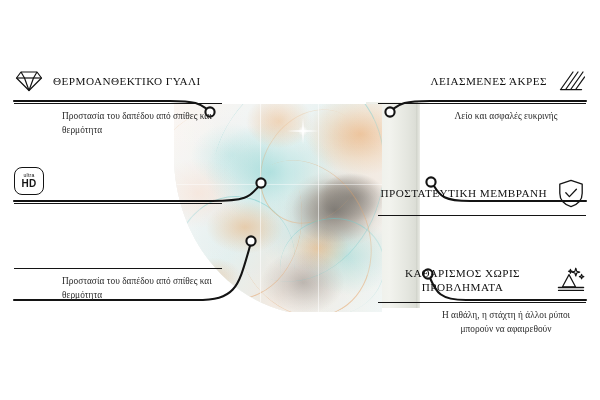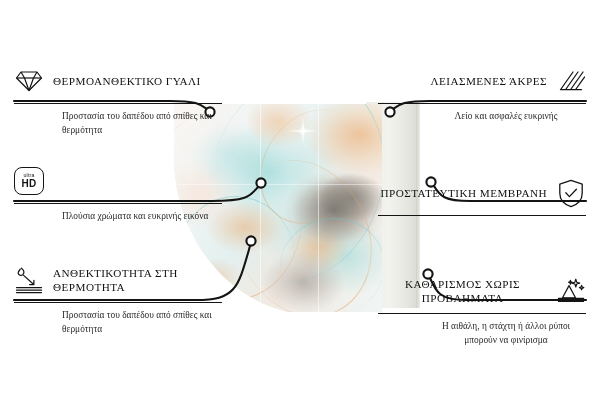--- a/index.html
+++ b/index.html
@@ -288,39 +288,23 @@
 <div class="feature left" style="top:164px;">
   <div class="feat-head">
     <span class="feat-icon">
       <span class="hd-badge">
         <span class="u">ultra</span>
         <span class="hd">HD</span>
       </span>
     </span>
   </div>
   <div class="feat-rule"></div>
-  <div class="feat-desc">Πλούσια χρώματα και ευκρινής εικόνα</div>
 </div>
 
 <div class="feature left" style="top:263px;">
-  <div class="feat-head">
-    <span class="feat-icon">
-      <svg width="30" height="28" viewBox="0 0 30 28">
-        <g fill="none" stroke="#141414" stroke-width="1.25" stroke-linecap="round" stroke-linejoin="round">
-          <path d="M7.5 2.2 C10.6 4.6 10.4 7.2 8.8 8.6 C7.2 10 4.6 9.4 4.2 7.2 C3.9 5.4 5.6 4.6 6.3 3.1"></path>
-          <path d="M9.6 9.4 L19.5 18.2"></path>
-          <path d="M15.6 18.6 L19.9 18.6 L19.9 14.3"></path>
-          <path d="M2.5 21.6 L27.5 21.6"></path>
-          <path d="M2.5 24.2 L27.5 24.2"></path>
-          <path d="M2.5 26.6 L27.5 26.6"></path>
-        </g>
-      </svg>
-    </span>
-    <span class="feat-title">ΑΝΘΕΚΤΙΚΟΤΗΤΑ ΣΤΗ ΘΕΡΜΟΤΗΤΑ</span>
-  </div>
   <div class="feat-rule"></div>
   <div class="feat-desc">Προστασία του δαπέδου από σπίθες και θερμότητα</div>
 </div>
 
 <div class="feature right" style="top:64px;">
   <div class="feat-head">
     <span class="feat-icon">
       <svg width="28" height="24" viewBox="0 0 28 24">
         <g stroke="#141414" stroke-width="1.25" stroke-linecap="round" fill="none">
           <path d="M4 20 L16 3"></path>
@@ -345,31 +329,31 @@
           <path d="M13 1.4 L24.2 5.2 L24.2 14.2 C24.2 21 19.2 25.6 13 27.6 C6.8 25.6 1.8 21 1.8 14.2 L1.8 5.2 Z"></path>
           <path d="M7.8 13.8 L11.4 17.6 L18.4 10.2"></path>
         </g>
       </svg>
     </span>
     <span class="feat-title">ΠΡΟΣΤΑΤΕΥΤΙΚΗ ΜΕΜΒΡΑΝΗ</span>
   </div>
   <div class="feat-rule"></div>
 </div>
 
-<div class="feature right" style="top:274px;">
+<div class="feature right" style="top:263px;">
   <div class="feat-head">
     <span class="feat-icon">
       <svg width="30" height="28" viewBox="0 0 30 28">
         <g fill="none" stroke="#141414" stroke-width="1.2" stroke-linecap="round" stroke-linejoin="round">
           <path d="M6.5 20.8 L13 8.6 L19.5 20.8 Z"></path>
           <path d="M2.5 21.6 L27.5 21.6" stroke-width="1.5"></path>
           <path d="M2.5 24.4 L27.5 24.4"></path>
           <path d="M19.8 2.2 L20.7 5.2 L23.7 6.1 L20.7 7.0 L19.8 10.0 L18.9 7.0 L15.9 6.1 L18.9 5.2 Z"></path>
           <path d="M25.6 8.4 L26.2 10.0 L27.8 10.6 L26.2 11.2 L25.6 12.8 L25.0 11.2 L23.4 10.6 L25.0 10.0 Z"></path>
           <path d="M14.4 3.4 L14.9 4.8 L16.3 5.3 L14.9 5.8 L14.4 7.2 L13.9 5.8 L12.5 5.3 L13.9 4.8 Z"></path>
         </g>
       </svg>
     </span>
     <span class="feat-title">ΚΑΘΑΡΙΣΜΟΣ ΧΩΡΙΣ ΠΡΟΒΛΗΜΑΤΑ</span>
   </div>
   <div class="feat-rule"></div>
-  <div class="feat-desc">Η αιθάλη, η στάχτη ή άλλοι ρύποι μπορούν να φινίρισμα</div>
+  <div class="feat-desc">Η αιθάλη, η στάχτη ή άλλοι ρύποι μπορούν να αφαιρεθούν</div>
 </div>
 
 </body></html>

